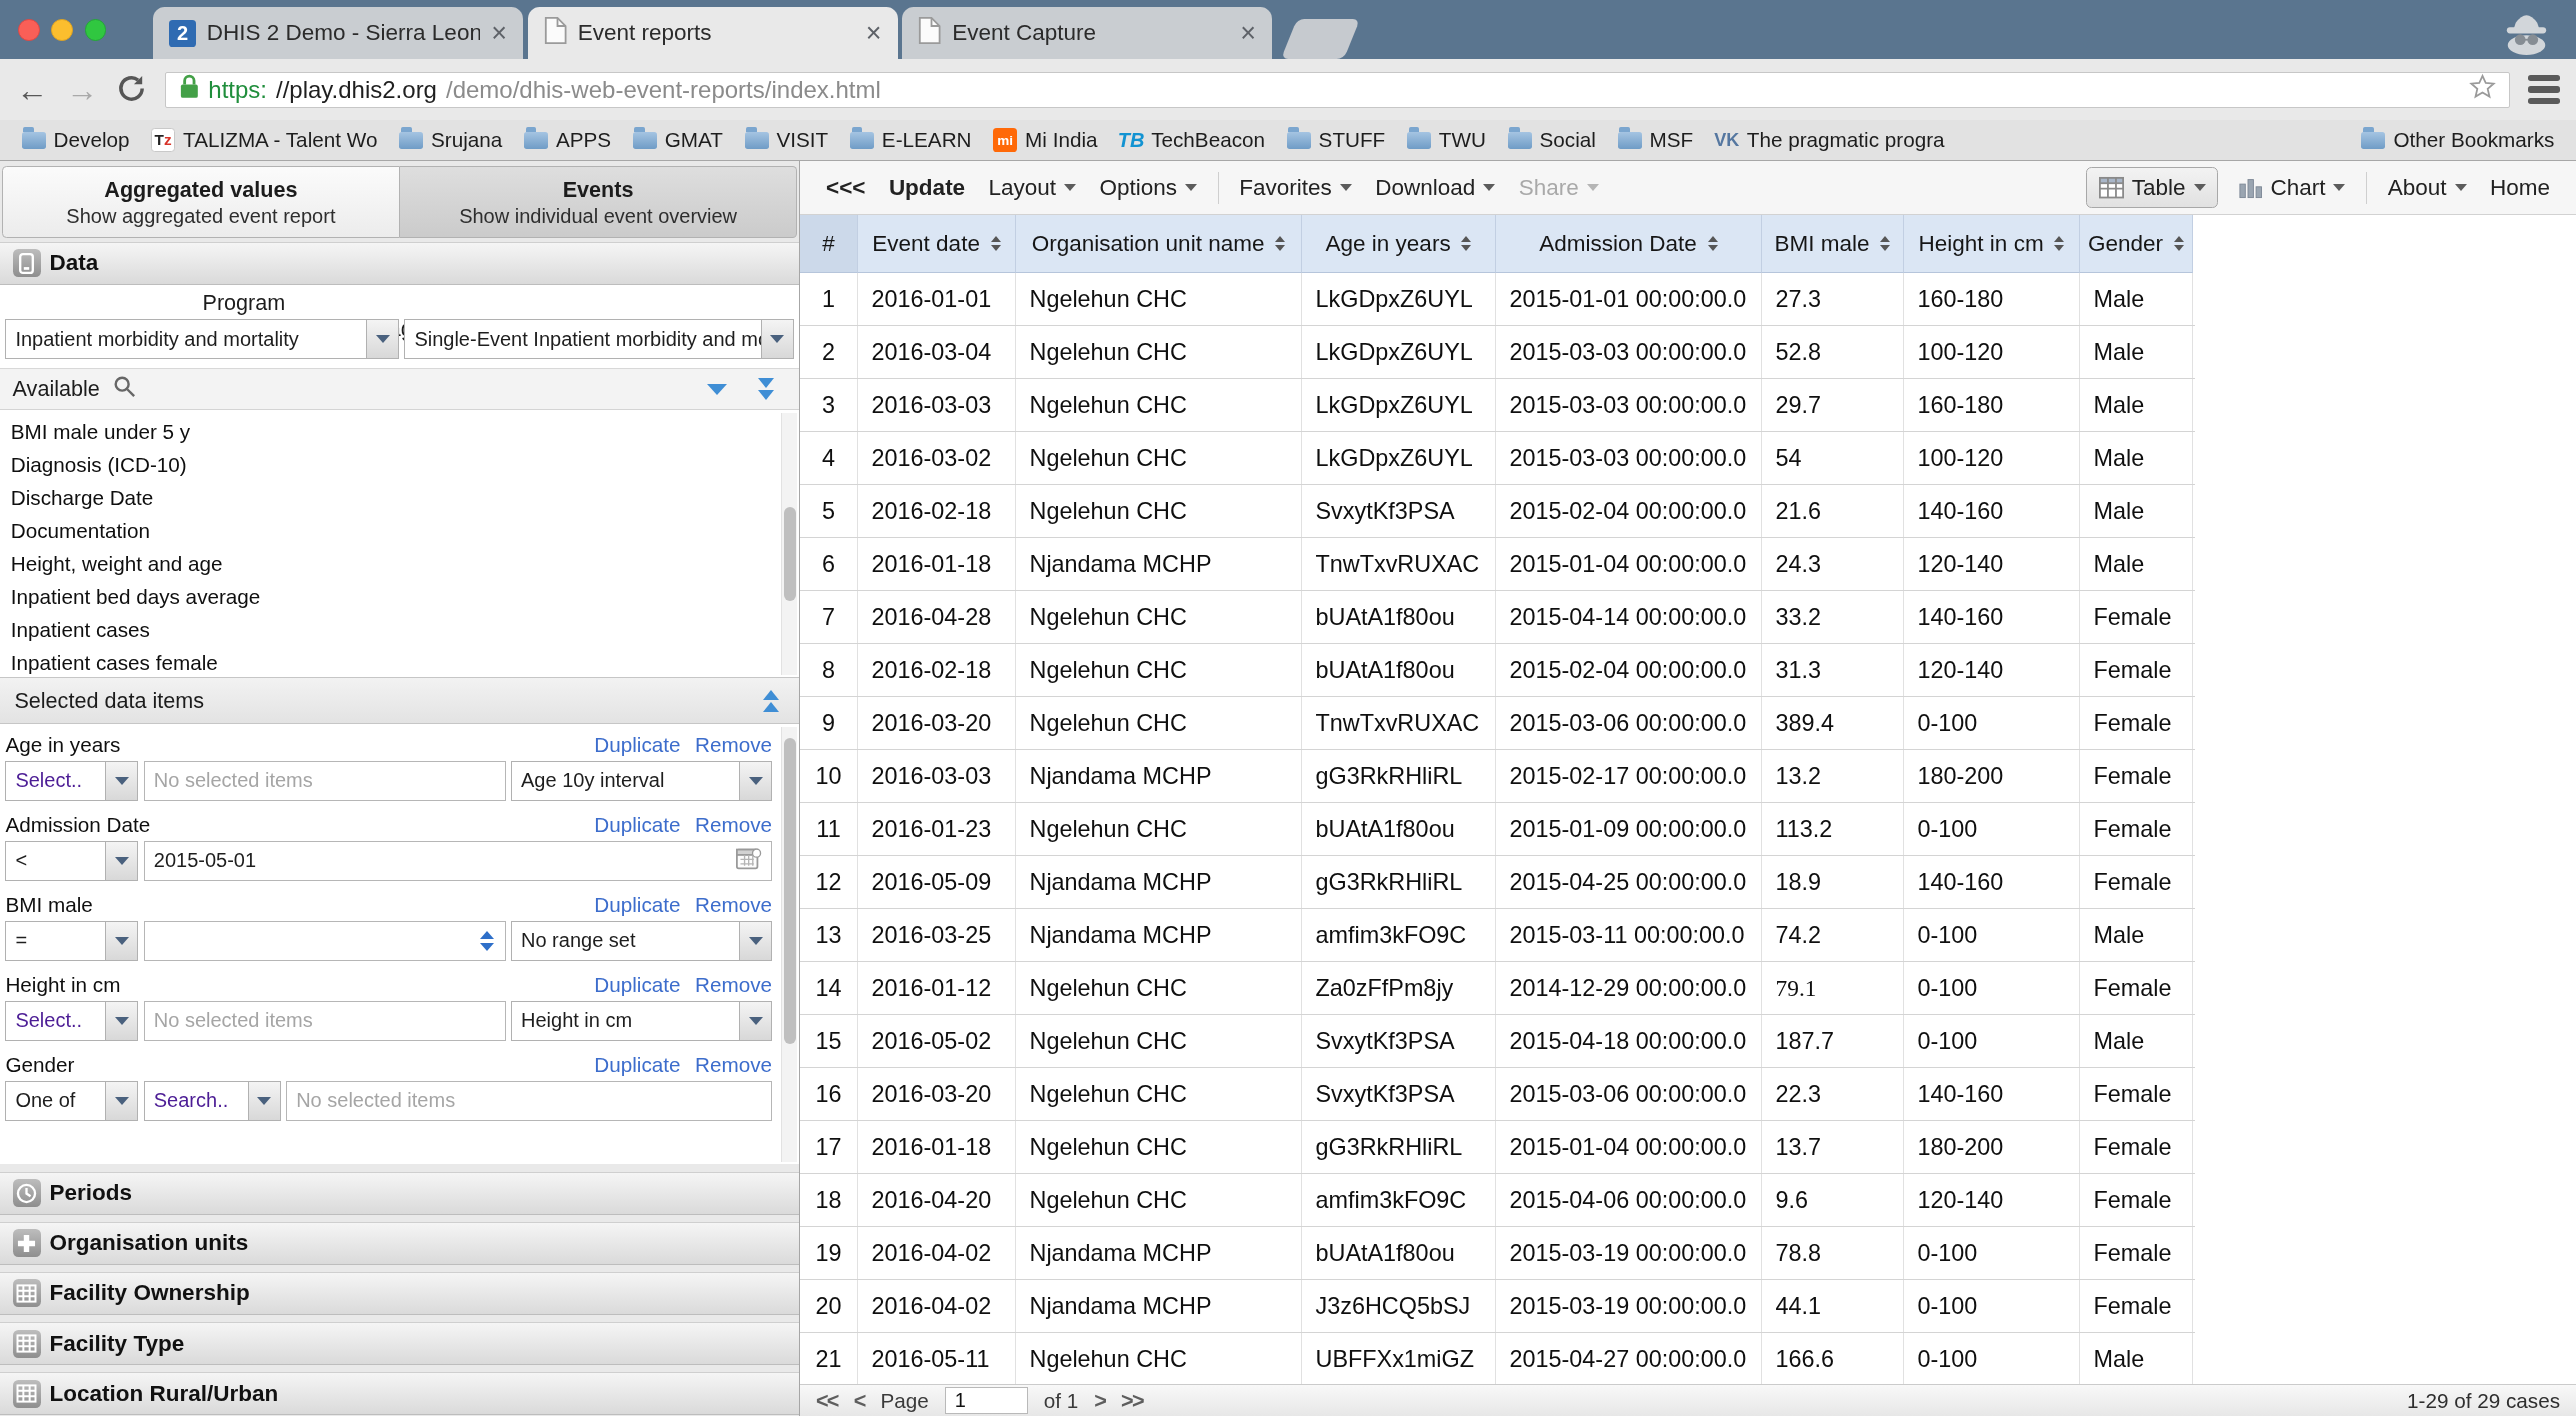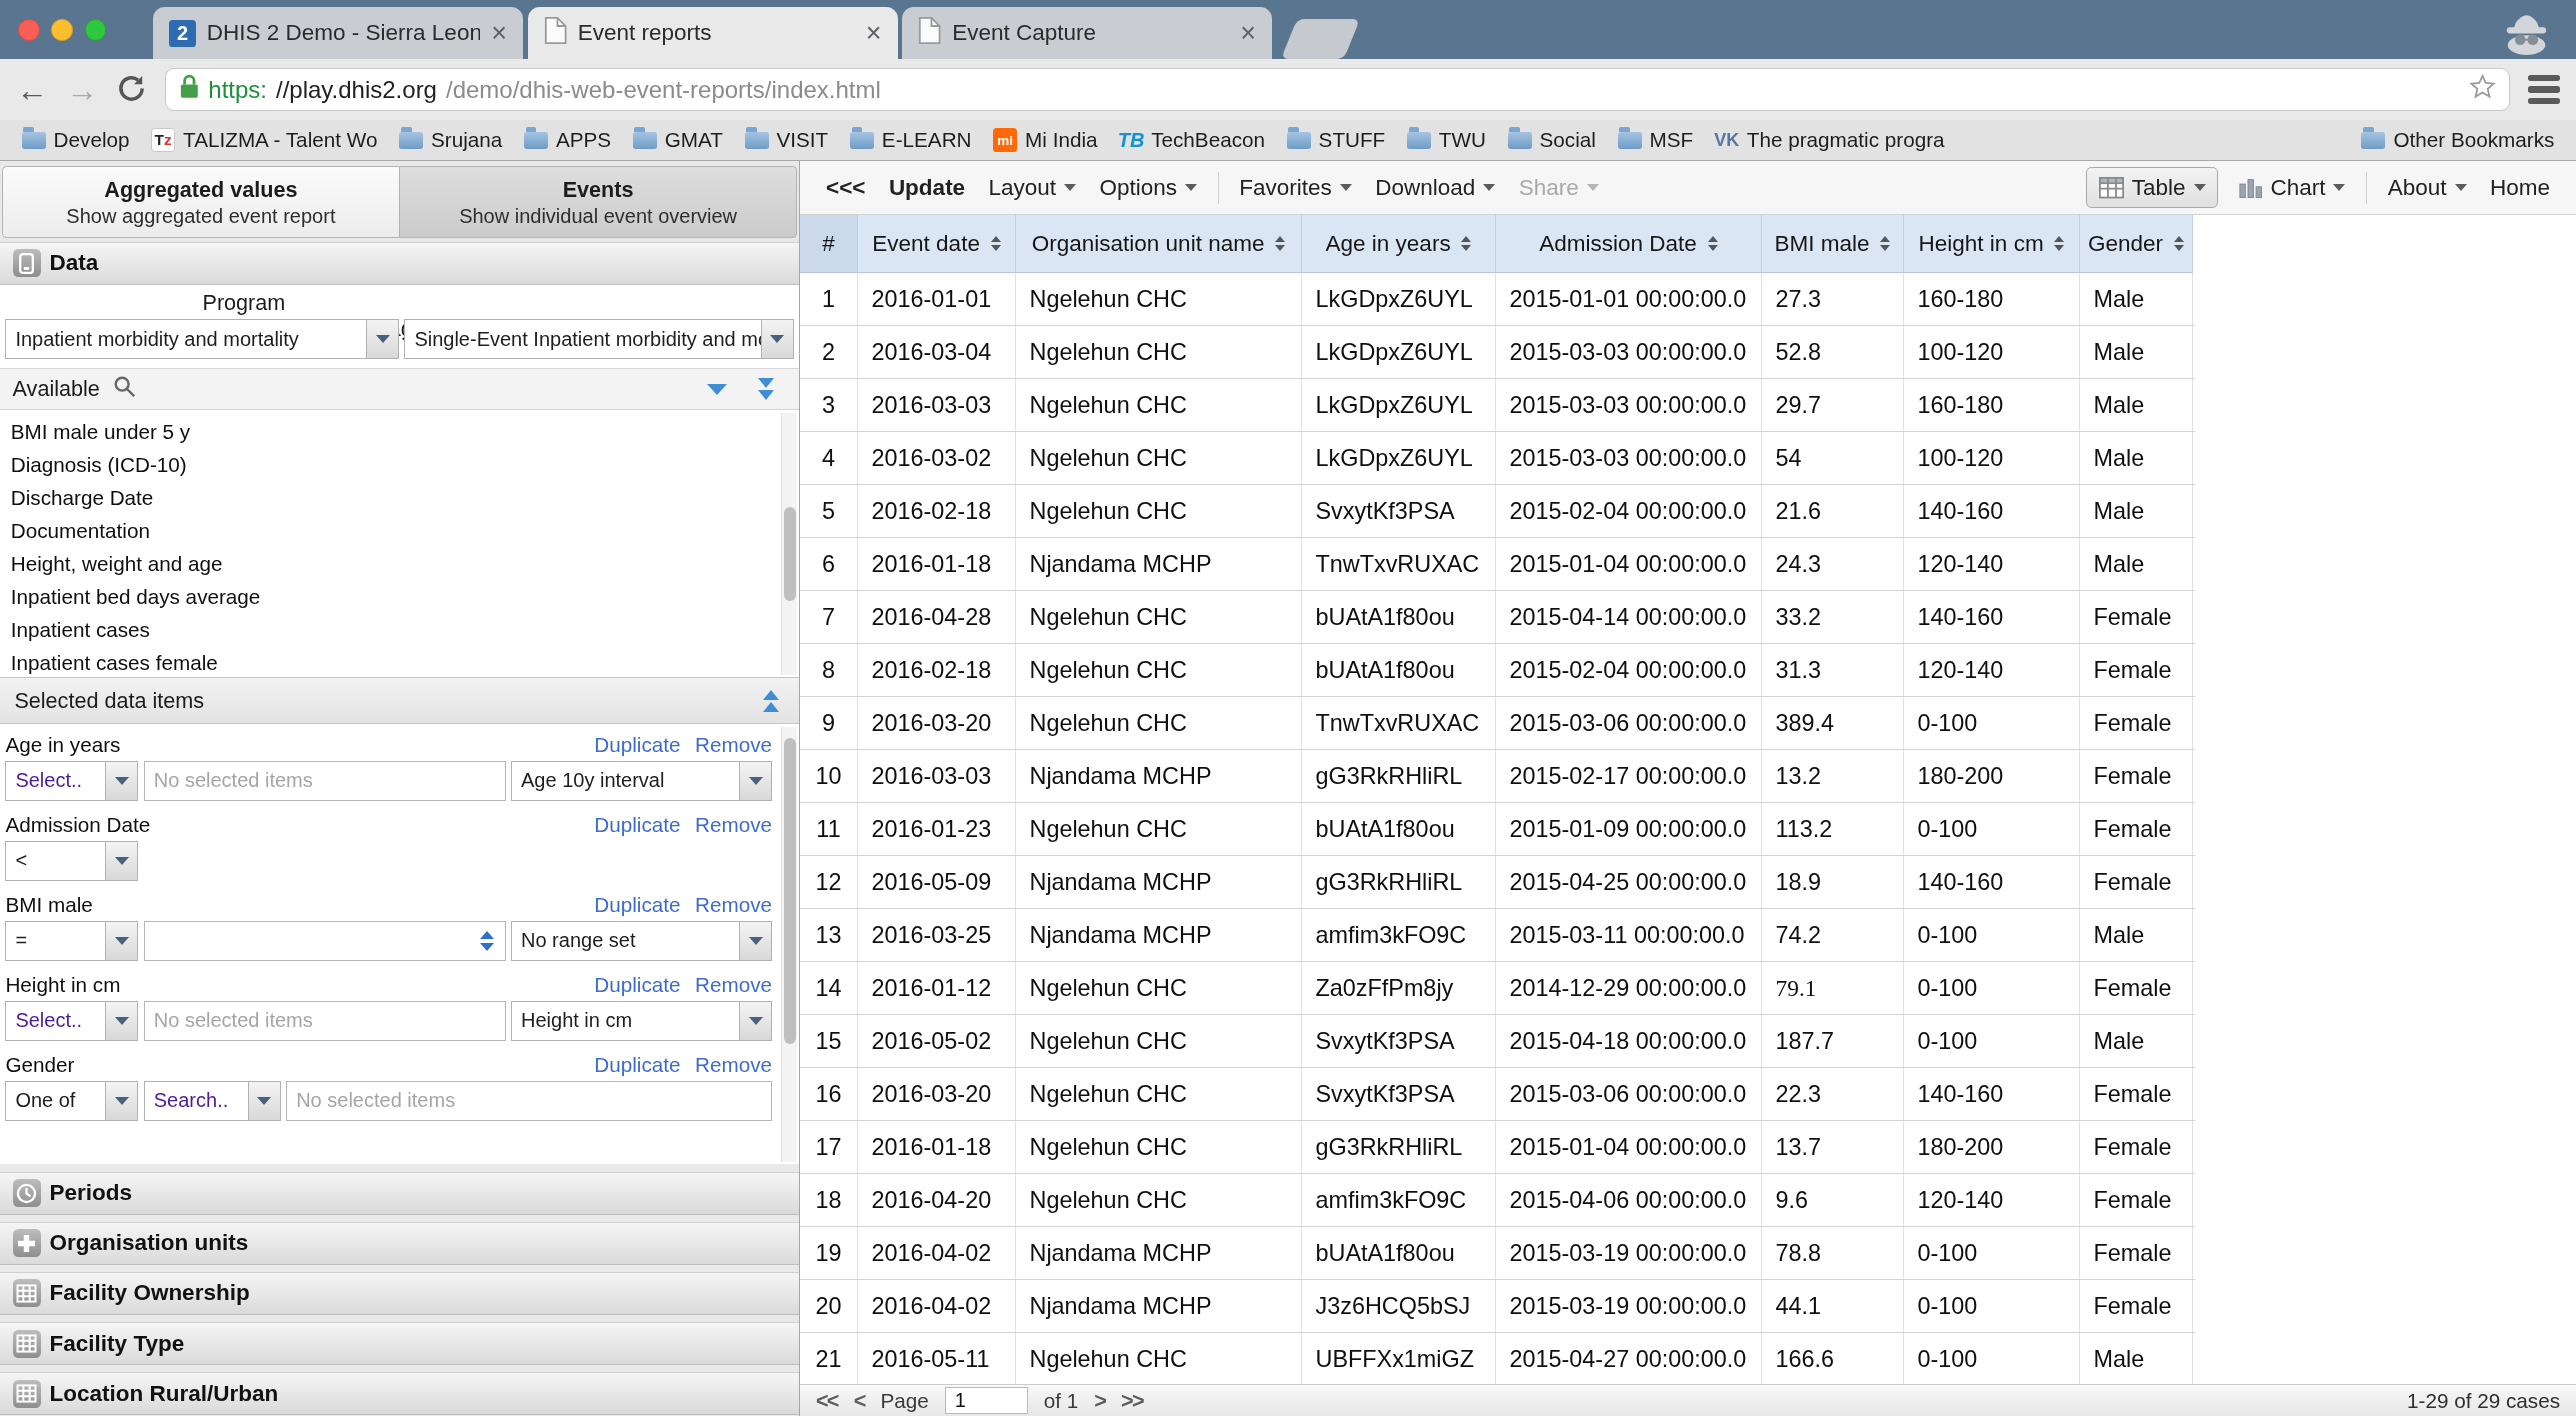--- a/index.html
+++ b/index.html
@@ -24,22 +24,22 @@
     color: #fff; font-weight: bold; font-size: 20px; display: flex;
     align-items: center; justify-content: center; flex: none; }
   .newtab { width: 63px; height: 40px; background: #c6cacf; border-radius: 7.2px;
     transform: skewX(-22deg); margin: 0 0 0 12.6px; }
   .spy { position: absolute; right: 20px; top: 1.8px; }
 
   .urlrow { height: 61px; background: #e9e9e9; display: flex; align-items: center;
     padding: 0 16px; gap: 18px; }
   .navbtn { font-size: 32px; color: #585858; line-height: 1; }
   .navbtn.fwd { color: #a9a9a9; }
-  .urlfield { flex: 1; height: 43px; background: #fff; border: 0.9px solid #c7c7c7;
-    border-radius: 9px; display: flex; align-items: center; padding: 0 12.6px;
+  .urlfield { flex: 1; height: 36px; background: #fff; border: 0.9px solid #c7c7c7;
+    border-radius: 2px; display: flex; align-items: center; padding: 0 12.6px;
     gap: 9px; font-size: 24px; }
   .u-scheme { color: #208e3c; }
   .u-host { color: #1f1f1f; }
   .u-path { color: #8b8b8b; }
   .urlspacer { flex: 1; }
   .burger { display: flex; flex-direction: column; gap: 5.4px; }
   .burger i { display: block; width: 32px; height: 6.3px; background: #5a5a5a; border-radius: 2.7px; }
 
   .bookmarksbar { height: 41px; background: #e2e2e2; border-bottom: 1.8px solid #a7a7a7;
     display: flex; align-items: center; padding: 0 10.8px; font-size: 20.7px; color: #1d1d1d; }
@@ -446,20 +446,29 @@
                 <span>Remove</span>
               </span>
             </div>
             <div class="grp-controls">
               <div class="combo c-op">
                 <span class="ctext">&lt;</span>
                 <span class="trigger">
                   <i class="chev"></i>
                 </span>
               </div>
+              <div class="field">
+                <span class="val">2015-05-01</span>
+                <span class="cal"><svg width="27" height="25" viewBox="0 0 30 28">
+                    <rect x="2" y="4" width="23" height="21" rx="2" fill="#fdfdfd" stroke="#9a9a9a" stroke-width="2"></rect>
+                    <rect x="2" y="4" width="23" height="6" fill="#d2d2d2" stroke="#9a9a9a" stroke-width="2"></rect>
+                    <path d="M6 15 h15 M6 20 h15 M10.6 10 v12 M15.2 10 v12 M19.8 10 v12" stroke="#b4b4b4" stroke-width="1.5"></path>
+                    <circle cx="24" cy="8" r="4.5" fill="#fff" stroke="#9a9a9a" stroke-width="1.5"></circle>
+                  </svg></span>
+              </div>
             </div>
           </div>
           <div class="sel-group">
             <div class="grp-head">
               <span>BMI male</span>
               <span class="grp-links">
                 <span>Duplicate</span>
                 <span>Remove</span>
               </span>
             </div>

